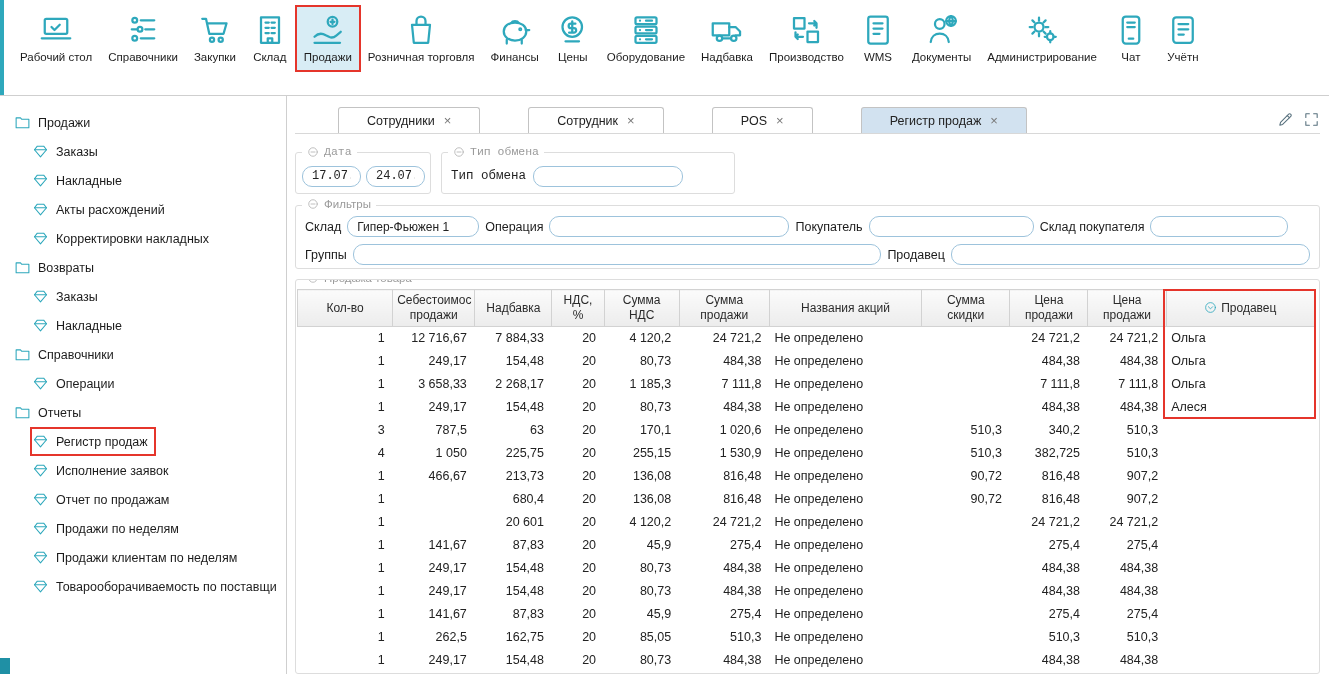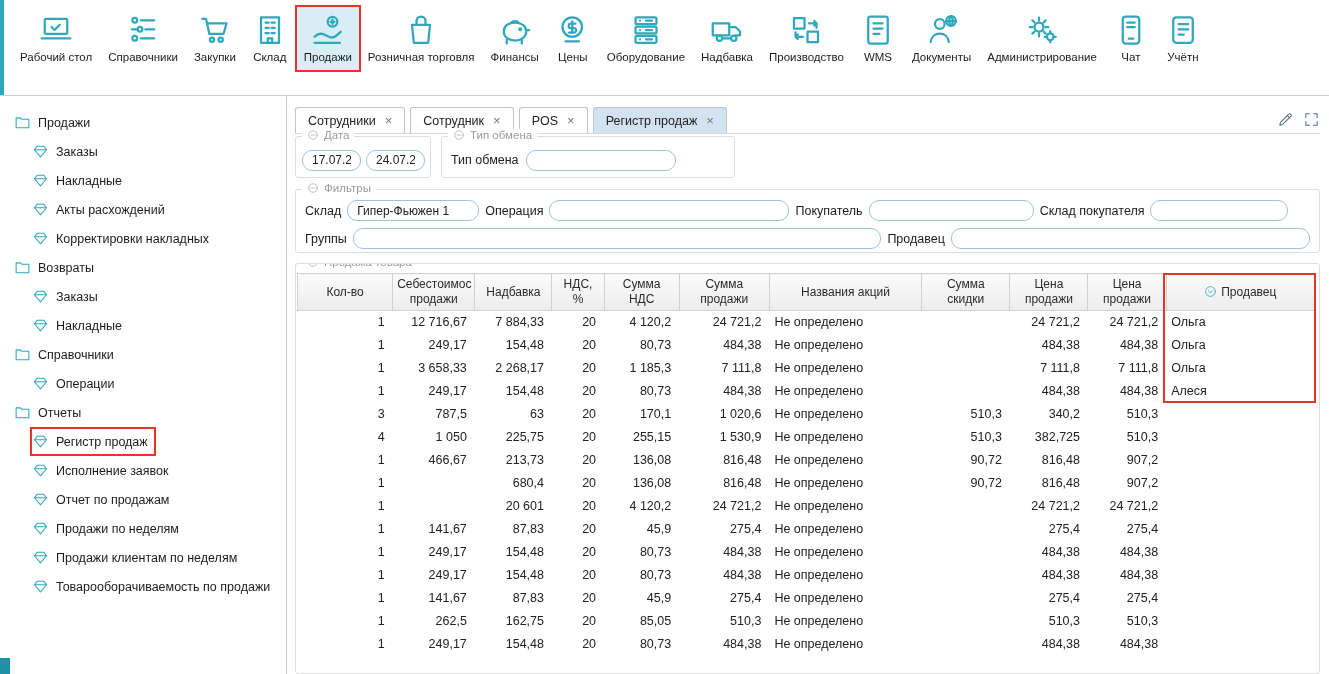--- a/index.html
+++ b/index.html
@@ -44,38 +44,38 @@
   .side-icon { width:17px; height:17px; color:#2EA8BC; flex:none; }
   .side-icon svg { width:17px; height:17px; display:block; }
 
   
   .main { flex:1; display:flex; flex-direction:column; padding:8px 9px 0 8px; overflow:hidden; }
 
   .tabbar { display:flex; align-items:flex-end; gap:5px; height:30px; border-bottom:1px solid #d8d8d8; }
   .tab {
     display:flex; align-items:center; gap:9px; height:26px;
     border:1px solid #c3c3c3; border-bottom:none; background:#fff;
-    padding:0 12px; font-size:12.5px; border-radius:3px 3px 0 0; cursor:pointer;
+    padding:0 28px; font-size:12.5px; border-radius:3px 3px 0 0; cursor:pointer;margin-left:43px;
   }
   .tab.active { background:#d2e2f0; }
   .tab-close { color:#777; font-size:13px; line-height:1; }
   .tab-actions { margin-left:auto; display:flex; gap:9px; align-items:center; padding-bottom:5px; color:#57707d; }
   .icon-btn { width:17px; height:17px; cursor:pointer; }
   .icon-btn svg { width:17px; height:17px; display:block; }
 
   
   .fs { position:relative; border:1px solid #dddddd; border-radius:3px; background:#fff; }
   .fs-legend {
     position:absolute; top:-8px; left:6px; background:#fff; padding:0 5px;
     font-size:11.5px; color:#9a9a9a; display:flex; align-items:center; gap:5px; white-space:nowrap;
   }
   .legend-icon { width:12px; height:12px; color:#ababab; cursor:pointer; }
   .legend-icon svg { width:12px; height:12px; display:block; }
 
-  .filters-row1 { display:flex; gap:10px; margin-top:2px; }
+  .filters-row1 { display:flex; gap:10px; margin-top:18px;font-family:Liberation Mono, monospace; }
   .fs-date { width:136px; height:42px; display:flex; align-items:center; gap:5px; padding:8px 6px 2px; }
   .fs-exchange { width:294px; height:42px; display:flex; align-items:center; gap:7px; padding:8px 9px 2px; }
 
   input.rounded {
     border:1px solid #9dc3dc; border-radius:10px; height:21px;
     font-size:12px; font-family:inherit; outline:none; padding:0 9px; color:#222; background:#fff;
   }
   .date-input { width:59px; text-align:center; padding:0 2px; }
 
   .fs-filters { margin-top:11px; height:64px; padding:10px 9px 4px; display:flex; flex-direction:column; gap:7px; }
@@ -457,21 +457,21 @@
         <span>Продажи клиентам по неделям</span>
       </div>
 
       <div class="side-item type-leaf">
         <span class="side-icon">
           <svg viewBox="0 0 24 24" fill="none" stroke="currentColor" stroke-width="1.5" stroke-linecap="round" stroke-linejoin="round">
             <path d="M7.5 4.5h9l4 5-8.5 10-8.5-10z"></path>
             <path d="M3.5 9.5h17"></path>
           </svg>
         </span>
-        <span>Товарооборачиваемость по продажи</span>
+        <span>Товарооборачиваемость по поставщи</span>
       </div>
     </div>
 
   <div class="main">
 
     <div class="tabbar">
       <div style="display:flex;gap:5px;align-items:flex-end;">
 
           <div class="tab">
             <span>Сотрудники</span>

